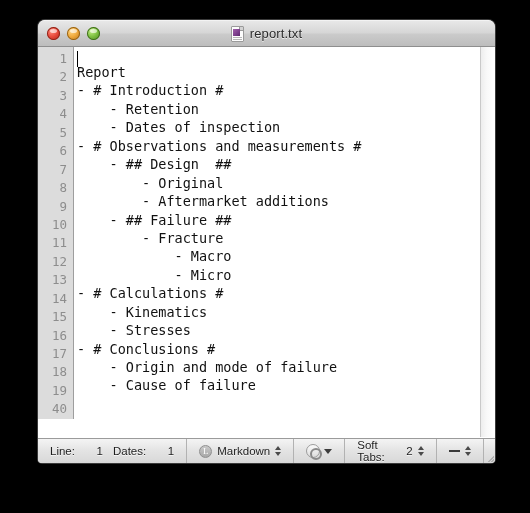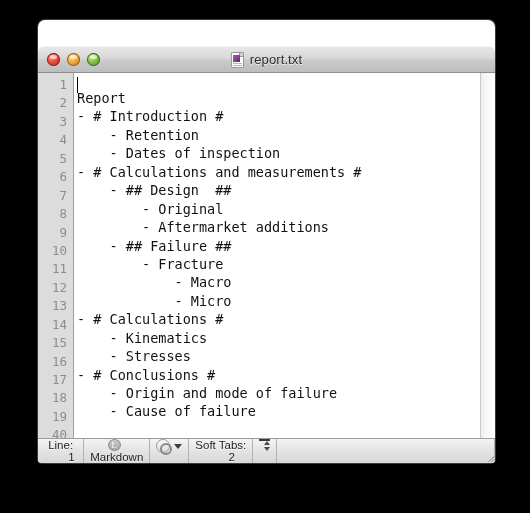--- a/index.html
+++ b/index.html
@@ -26,21 +26,20 @@
   
   #titlebar {
     position: relative;
     height: 27px;
     background: linear-gradient(to bottom, #e8e8e8 0%, #d6d6d6 48%, #cbcbcb 52%, #bdbdbd 100%);
     border-bottom: 1px solid #8e8e8e;
     border-top: 1px solid #f3f3f3;
     border-radius: 6px 6px 0 0;
     display: flex;
     align-items: center;
-    margin-top: 26px;
   }
   .lights { display: flex; gap: 7px; padding-left: 9px; }
   .light {
     width: 13px; height: 13px; border-radius: 50%;
     position: relative;
   }
   .light::after {
     content: "";
     position: absolute; left: 2.5px; top: 1.5px;
     width: 7px; height: 4px; border-radius: 50%;
@@ -154,24 +153,23 @@
     background: linear-gradient(to bottom, #f4f4f4 0%, #e3e3e3 50%, #d8d8d8 100%);
     border-top: 1px solid #9b9b9b;
     display: flex;
     align-items: stretch;
     font-size: 11.5px;
     color: #1e1e1e;
   }
   .sb-cell {
     display: flex; align-items: center;
     border-right: 1px solid #b2b2b2;
-    padding: 0 6px;
+    padding: 0 12px;
     height: 100%;
     position: relative;
-    flex-direction: column;
   }
   .sb-cell:last-child { border-right: none; }
   .sb-label { text-shadow: 0 1px 0 rgba(255,255,255,0.75); }
   .sb-val {
     display: inline-block;
     min-width: 28px;
     text-align: right;
     text-shadow: 0 1px 0 rgba(255,255,255,0.75);
   }
   .gap { width: 10px; }
@@ -300,21 +298,21 @@
         <div class="gnum">18</div>
         <div class="gnum">19</div>
         <div class="gnum">40</div>
       </div>
     <div id="code">
       <div id="caret"></div>
     <div class="cline">Report</div>
         <div class="cline">- # Introduction #</div>
         <div class="cline">    - Retention</div>
         <div class="cline">    - Dates of inspection</div>
-        <div class="cline">- # Calculations and measurements #</div>
+        <div class="cline">- # Observations and measurements #</div>
         <div class="cline">    - ## Design  ##</div>
         <div class="cline">        - Original</div>
         <div class="cline">        - Aftermarket additions</div>
         <div class="cline">    - ## Failure ##</div>
         <div class="cline">        - Fracture</div>
         <div class="cline">            - Macro</div>
         <div class="cline">            - Micro</div>
         <div class="cline">- # Calculations #</div>
         <div class="cline">    - Kinematics</div>
         <div class="cline">    - Stresses</div>

